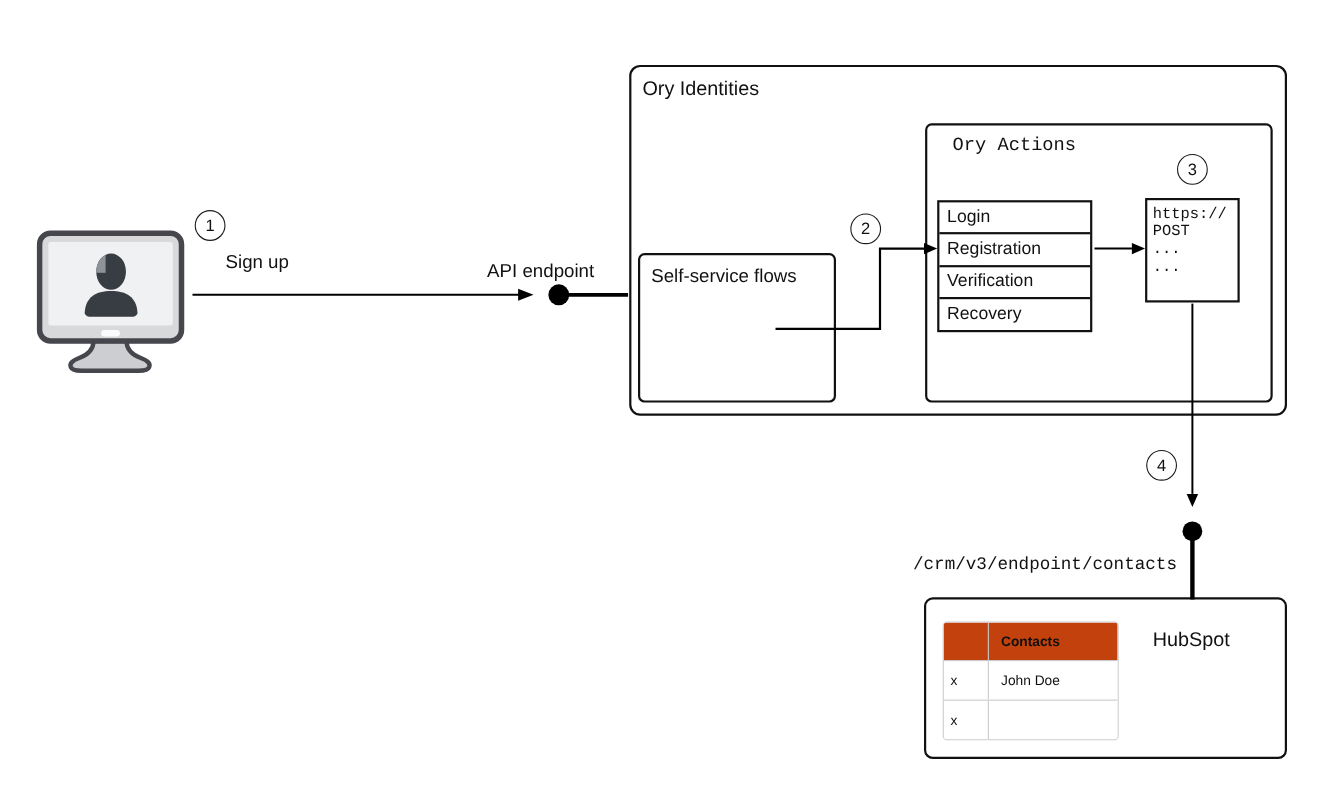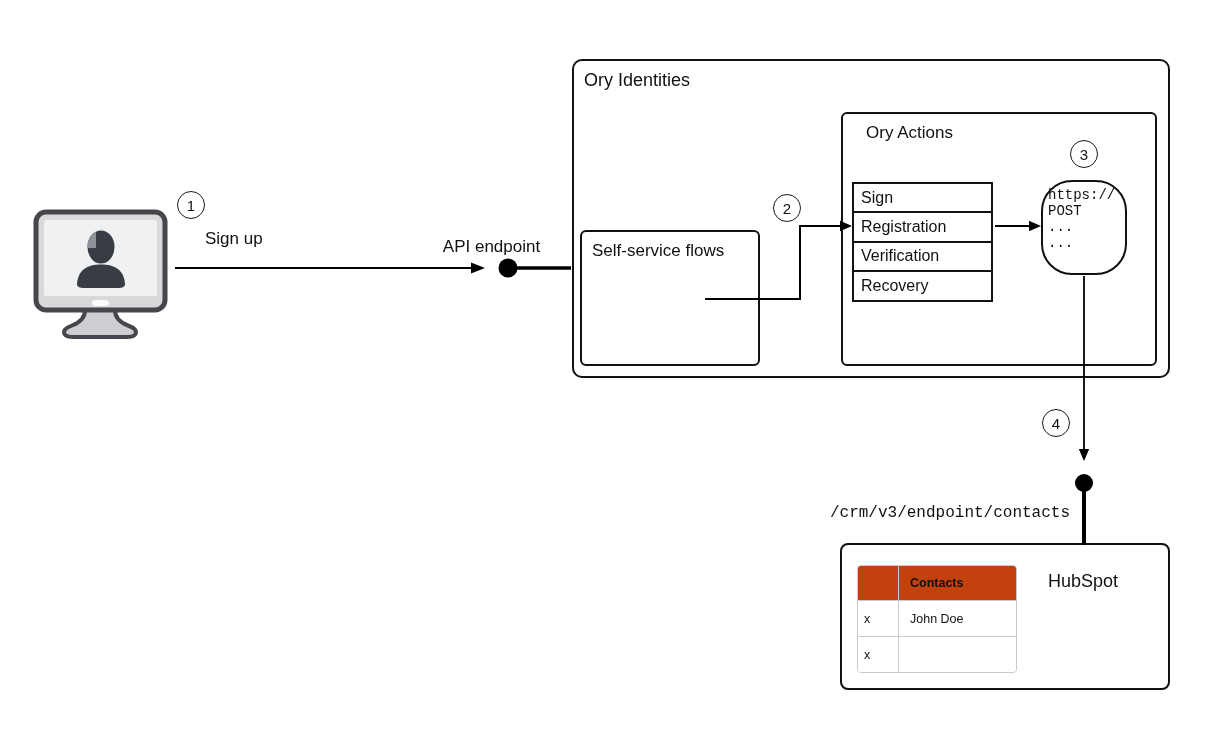--- a/index.html
+++ b/index.html
@@ -4,21 +4,21 @@
 <style>
   html,body{margin:0;padding:0;background:#fff;}
   #canvas{
     position:relative;width:1212px;height:730px;background:#ffffff;overflow:hidden;
     font-family:"Liberation Sans","DejaVu Sans",sans-serif;color:#111;
   }
   .abs{position:absolute;}
   .box{position:absolute;border:2px solid #111;background:transparent;box-sizing:border-box;}
   .box-title{position:absolute;font-size:17px;font-weight:500;white-space:nowrap;}
   .lbl{position:absolute;font-size:17px;font-weight:500;white-space:nowrap;}
-  .mono{font-family:"Liberation Mono","DejaVu Sans Mono",monospace;font-weight:400;border-radius:31px;}
+  .mono{font-family:"Liberation Mono","DejaVu Sans Mono",monospace;font-weight:400;}
   .num-circle{
     position:absolute;width:28px;height:28px;border:1.6px solid #1a1a1a;border-radius:50%;
     background:#fff;display:flex;align-items:center;justify-content:center;
     font-size:15px;font-weight:500;box-sizing:border-box;z-index:6;
   }
   
   .flow-list{position:absolute;left:852px;top:182px;width:141px;border:2px solid #111;background:#fff;box-sizing:border-box;z-index:4;}
   .flow-row{height:27.4px;display:flex;align-items:center;padding-left:7px;font-size:16px;border-bottom:2px solid #111;}
   .flow-row:last-child{border-bottom:none;}
   
@@ -100,24 +100,24 @@
   <div class="box-title" style="left:584px;top:70px;font-size:18px;">Ory Identities</div>
 
   <div class="box" style="left:580px;top:230px;width:180px;height:136px;border-radius:6px;z-index:2;"></div>
   <div class="box-title" style="left:592px;top:241px;">Self-service flows</div>
 
   <div class="num-circle" style="left:773px;top:194px;">
     <span>2</span>
   </div>
 
   <div class="box" style="left:841px;top:112px;width:316px;height:254px;border-radius:6px;z-index:2;"></div>
-  <div class="box-title" style="left:866px;top:123px;">Ory Actions</div>
+  <div class="box-title" style="left:866px;top:123px;font-family:Liberation Mono, monospace;">Ory Actions</div>
 
   <div class="flow-list">
-    <div class="flow-row">Sign</div>
+    <div class="flow-row">Login</div>
     <div class="flow-row">Registration</div>
     <div class="flow-row">Verification</div>
     <div class="flow-row">Recovery</div>
   </div>
 
   <div class="num-circle" style="left:1070px;top:140px;">
     <span>3</span>
   </div>
 
   <div class="code-box mono">

